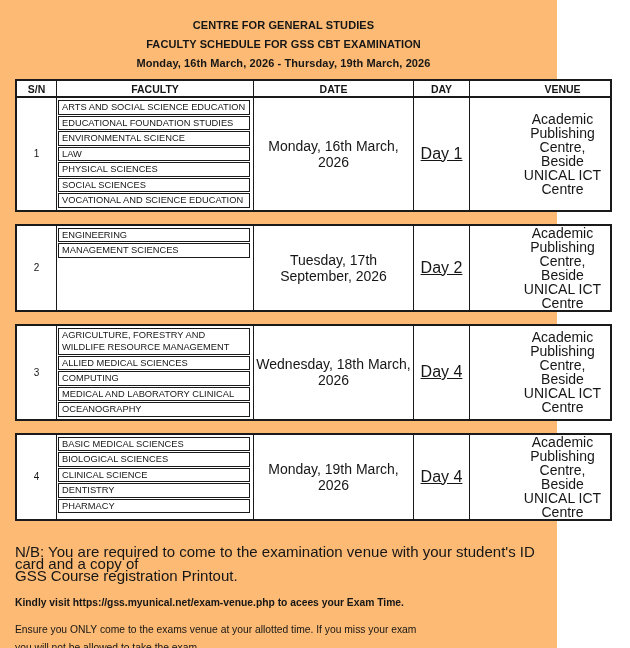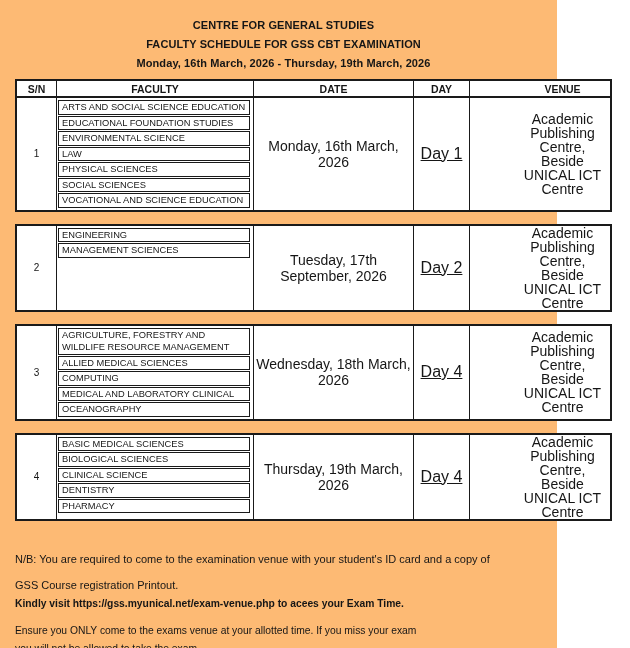--- a/index.html
+++ b/index.html
@@ -40,22 +40,22 @@
     line-height: 12.5px;
     white-space: pre-line;
     overflow: hidden;
   }
   .date-text { font-size: 14px; text-align: center; }
   .day-text  { font-size: 16px; text-align: center; text-decoration: underline; }
   .venue-text { font-size: 14px; line-height: 14px; text-align: center; white-space: pre-line; }
 
   
   .notes { padding-top: 13px; }
-  .note-nb { font-size: 11px; line-height: 26px; white-space: pre-line; }
-  .note-link { font-size: 10.3px; font-weight: bold; }
+  .note-nb { font-size: 15px; line-height: 12px; white-space: pre-line; }
+  .note-link { font-size: 10.3px; font-weight: bold; margin-top: 15px; }
   .note-warning { font-size: 10.3px; line-height: 18px; margin-top: 13px; white-space: pre-line; }
   .sig-name { font-size: 10.5px; font-weight: bold; }
   .sig-title { font-size: 10.2px; font-style: italic; margin-top: 2px; }
 </style>
 </head>
 <body>
 
 <div class="page">
 
   <div class="title-block">
@@ -155,21 +155,21 @@
       <div class="col-fac">
         <div class="fac-list">
               <div class="faculty-box">BASIC MEDICAL SCIENCES</div>
               <div class="faculty-box">BIOLOGICAL SCIENCES</div>
               <div class="faculty-box">CLINICAL SCIENCE</div>
               <div class="faculty-box">DENTISTRY</div>
               <div class="faculty-box">PHARMACY</div>
             </div>
       </div>
       <div class="col-date">
-        <span class="date-text">Thursday, 19th March, 2026</span>
+        <span class="date-text">Monday, 19th March, 2026</span>
       </div>
       <div class="col-day">
         <span class="day-text">Day 4</span>
       </div>
       <div class="col-venue">
         <span class="venue-text">Academic Publishing Centre,
 Beside UNICAL ICT Centre</span>
       </div>
     </div>
   </div>

